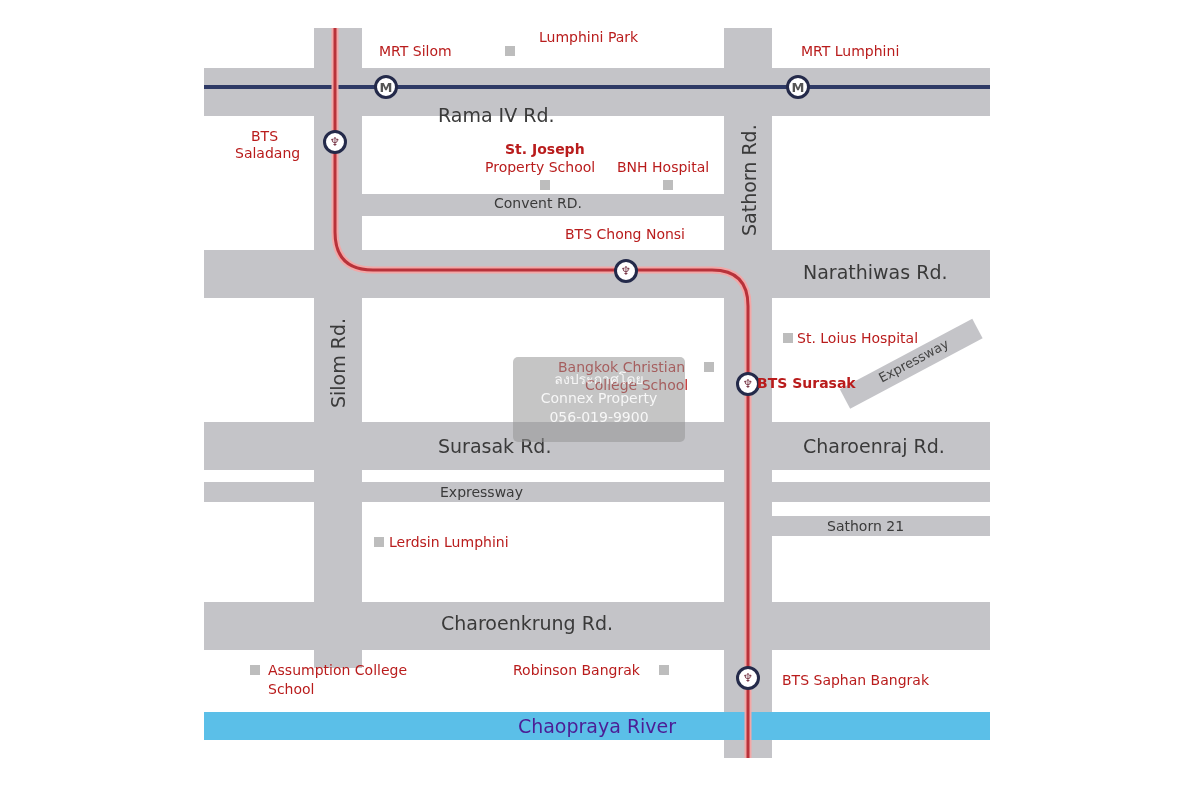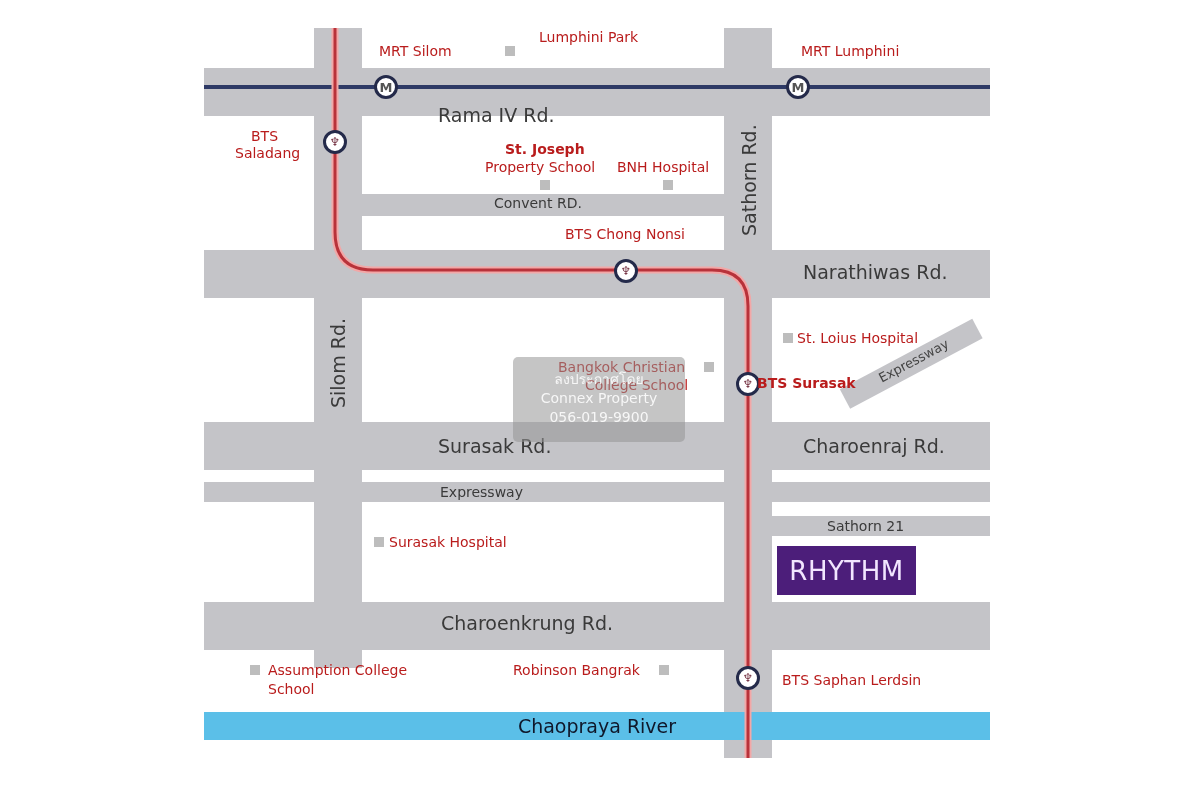--- a/index.html
+++ b/index.html
@@ -6,21 +6,21 @@
   body { width:1200px; height:800px; background:#ffffff; position:relative; overflow:hidden;
          font-family:"DejaVu Sans","Liberation Sans",sans-serif; color:#555; }
   .map { position:absolute; left:0; top:0; width:1200px; height:800px; }
   .road { position:absolute; background:#c4c4c8; }
   .lbl { position:absolute; white-space:nowrap; color:#b91c1c; font-size:14px; line-height:17px; }
   .road-lbl { position:absolute; white-space:nowrap; color:#3a3a3a; font-size:19px; font-weight:500; }
   .road-lbl.sm { font-size:14px; }
   .vert { transform:rotate(-90deg); transform-origin:center center; }
   .poi-sq { position:absolute; width:10px; height:10px; background:#bdbdbd; }
   .river { position:absolute; left:204px; top:712px; width:786px; height:28px; background:#5bbfe8; }
-  .river-lbl { position:absolute; left:0; right:0; top:3px; text-align:center; color:#0f172a; font-size:19px; }
+  .river-lbl { position:absolute; left:0; right:0; top:3px; text-align:center; color:#4c1d95; font-size:19px; }
   .mrt-line { position:absolute; left:204px; top:85px; width:786px; height:4px; background:#2e3a66; }
   .station { position:absolute; width:24px; height:24px; border-radius:50%; background:#fff;
              border:3px solid #242a4a; box-sizing:border-box; display:flex; align-items:center; justify-content:center; }
   .station .g { font-size:13px; font-weight:bold; color:#555; line-height:1; }
   .bts .g { color:#7a3a4a; font-size:12px; }
   .rhythm { position:absolute; left:777px; top:546px; width:139px; height:49px; background:#4c1e7a;
             color:#f2e6ff; font-size:26px; display:flex; align-items:center; justify-content:center; letter-spacing:0.5px; }
   .wm { position:absolute; left:513px; top:357px; width:172px; height:85px; background:rgba(150,150,150,0.55);
         border-radius:5px; color:rgba(255,255,255,0.85); text-align:center; font-size:14px; line-height:19px; padding-top:13px; box-sizing:border-box; }
   .expr-diag { position:absolute; left:845px; top:388px; width:150px; height:22px; background:#c4c4c8;
@@ -88,49 +88,48 @@
   <div class="station bts" style="left:736px;top:666px;">
       <span class="g">♆</span>
     </div>
 
   <div class="lbl" style="left:379px;top:43px;">MRT Silom</div>
   <div class="lbl" style="left:801px;top:43px;">MRT Lumphini</div>
   <div class="lbl" style="left:251px;top:128px;">BTS</div>
   <div class="lbl" style="left:235px;top:145px;">Saladang</div>
   <div class="lbl" style="left:565px;top:226px;text-align:right;">BTS Chong Nonsi</div>
   <div class="lbl" style="left:757px;top:375px;font-weight:bold;">BTS Surasak</div>
-  <div class="lbl" style="left:782px;top:672px;">BTS Saphan Lerdsin</div>
+  <div class="lbl" style="left:782px;top:672px;">BTS Saphan Bangrak</div>
 
   <div class="poi-sq" style="left:505px;top:46px;"></div>
   <div class="lbl" style="left:519px;top:29px;margin-left:20px;">Lumphini Park</div>
 
   <div class="lbl" style="left:505px;top:141px;font-weight:bold;">St. Joseph</div>
   <div class="lbl" style="left:485px;top:159px;">Property School</div>
   <div class="poi-sq" style="left:540px;top:180px;"></div>
 
   <div class="lbl" style="left:617px;top:159px;">BNH Hospital</div>
   <div class="poi-sq" style="left:663px;top:180px;"></div>
 
   <div class="poi-sq" style="left:783px;top:333px;"></div>
   <div class="lbl" style="left:797px;top:330px;">St. Loius Hospital</div>
 
   <div class="lbl" style="left:558px;top:359px;">Bangkok Christian</div>
   <div class="lbl" style="left:585px;top:377px;">College School</div>
   <div class="poi-sq" style="left:704px;top:362px;"></div>
 
   <div class="poi-sq" style="left:374px;top:537px;"></div>
-  <div class="lbl" style="left:389px;top:534px;">Surasak Hospital</div>
+  <div class="lbl" style="left:389px;top:534px;">Lerdsin Lumphini</div>
 
   <div class="poi-sq" style="left:250px;top:665px;"></div>
   <div class="lbl" style="left:268px;top:662px;">Assumption College</div>
   <div class="lbl" style="left:268px;top:681px;">School</div>
 
   <div class="lbl" style="left:513px;top:662px;">Robinson Bangrak</div>
   <div class="poi-sq" style="left:659px;top:665px;"></div>
 
-  <div class="rhythm">RHYTHM</div>
 
   <div class="wm">
     <div>ลงประกาศโดย</div>
     <div>Connex Property</div>
     <div>056-019-9900</div>
   </div>
 </div>
 
 </body></html>

